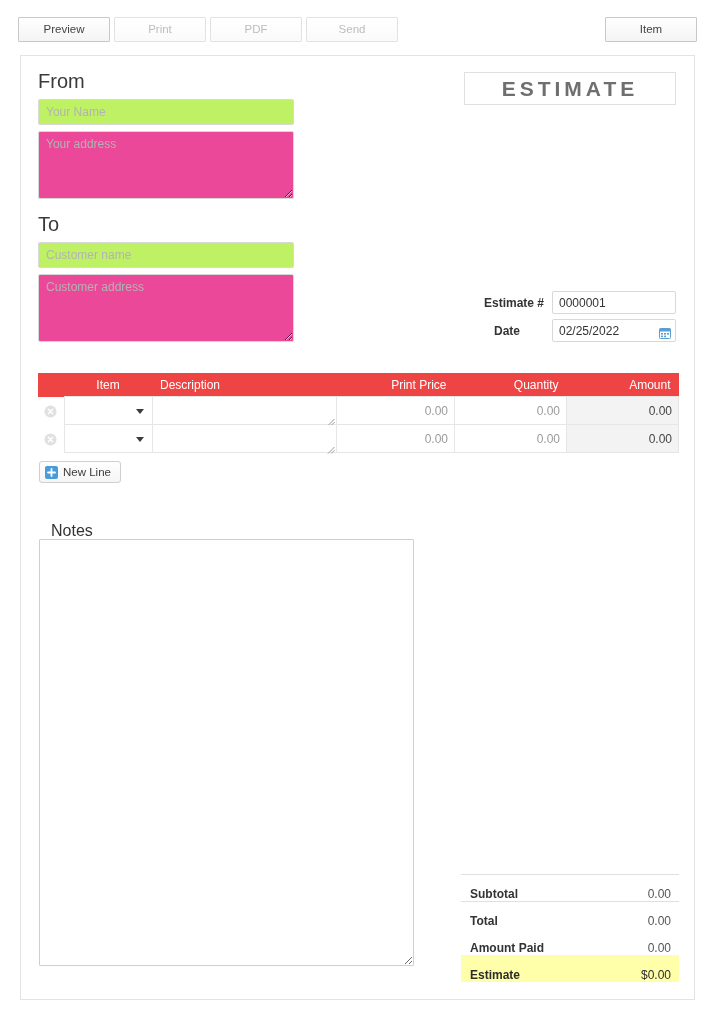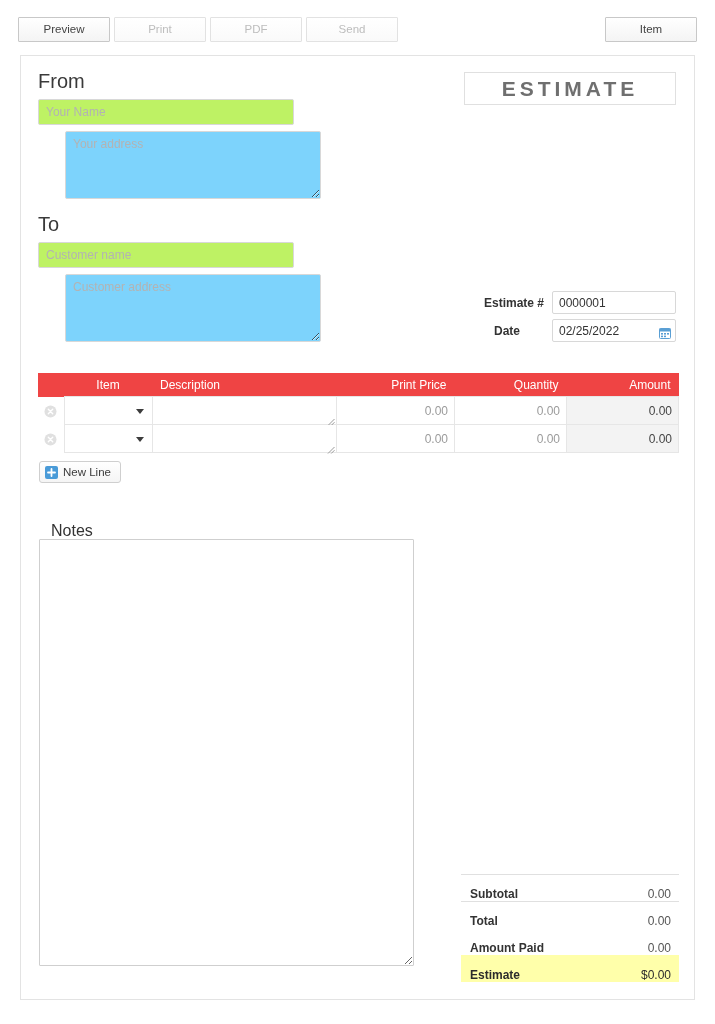--- a/index.html
+++ b/index.html
@@ -94,25 +94,24 @@
   .txt-area {
     box-sizing: border-box;
     width: 256px;
     height: 68px;
     border: 1px solid #d8d8d8;
     border-radius: 2px;
     padding: 5px 7px;
     font-family: "Liberation Sans", sans-serif;
     font-size: 12px;
     color: #333;
-    background: #7dd3fc;
+    background: #ec4899;
     outline: none;
     resize: both;
     display: block;
-    margin-left: 27px;
   }
   .txt-area::placeholder { color: #b3b3b3; }
   .gap6 { height: 6px; }
 
   
   #doc-title-box {
     position: absolute;
     right: 18px;
     top: 16px;
     width: 212px;

